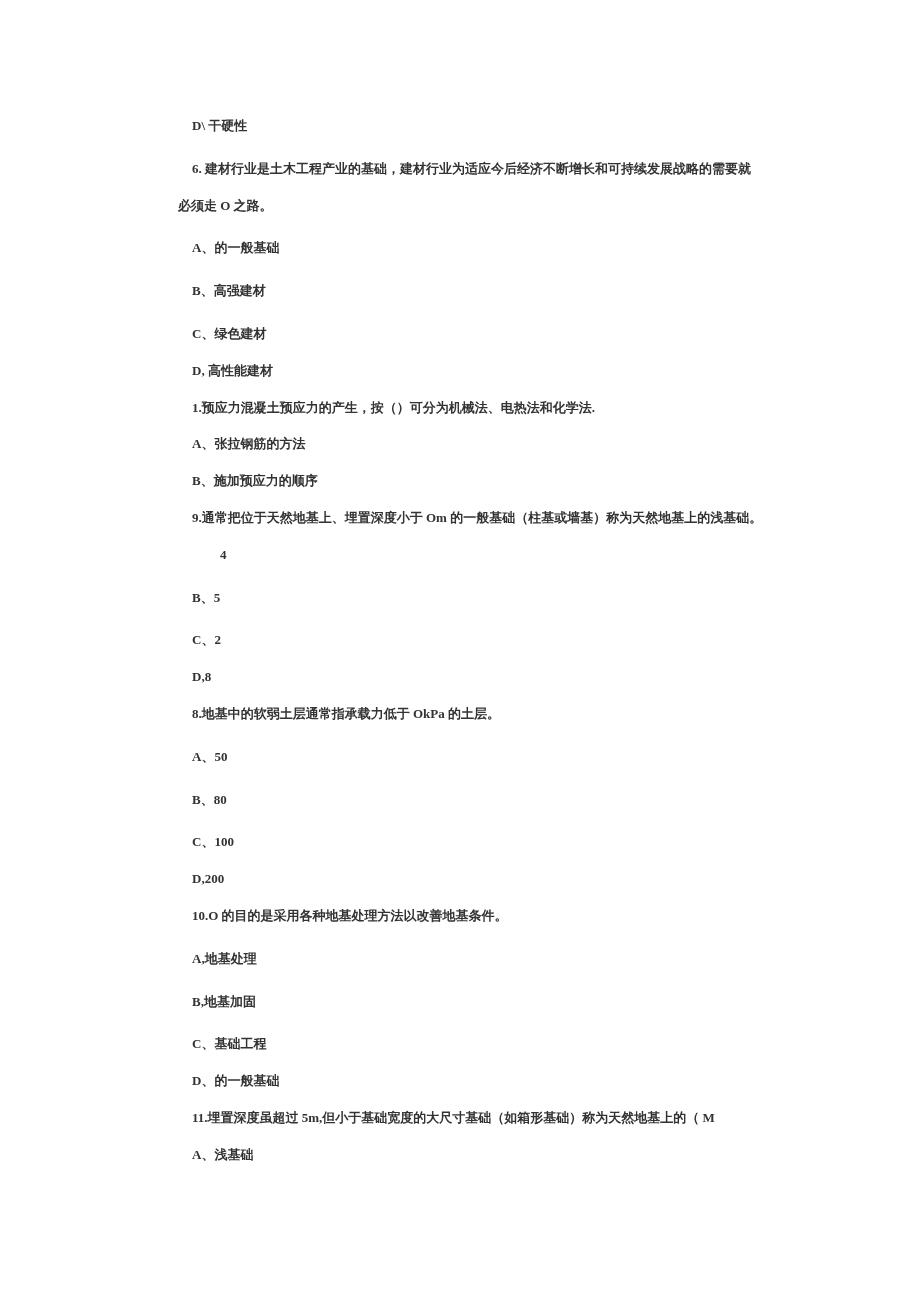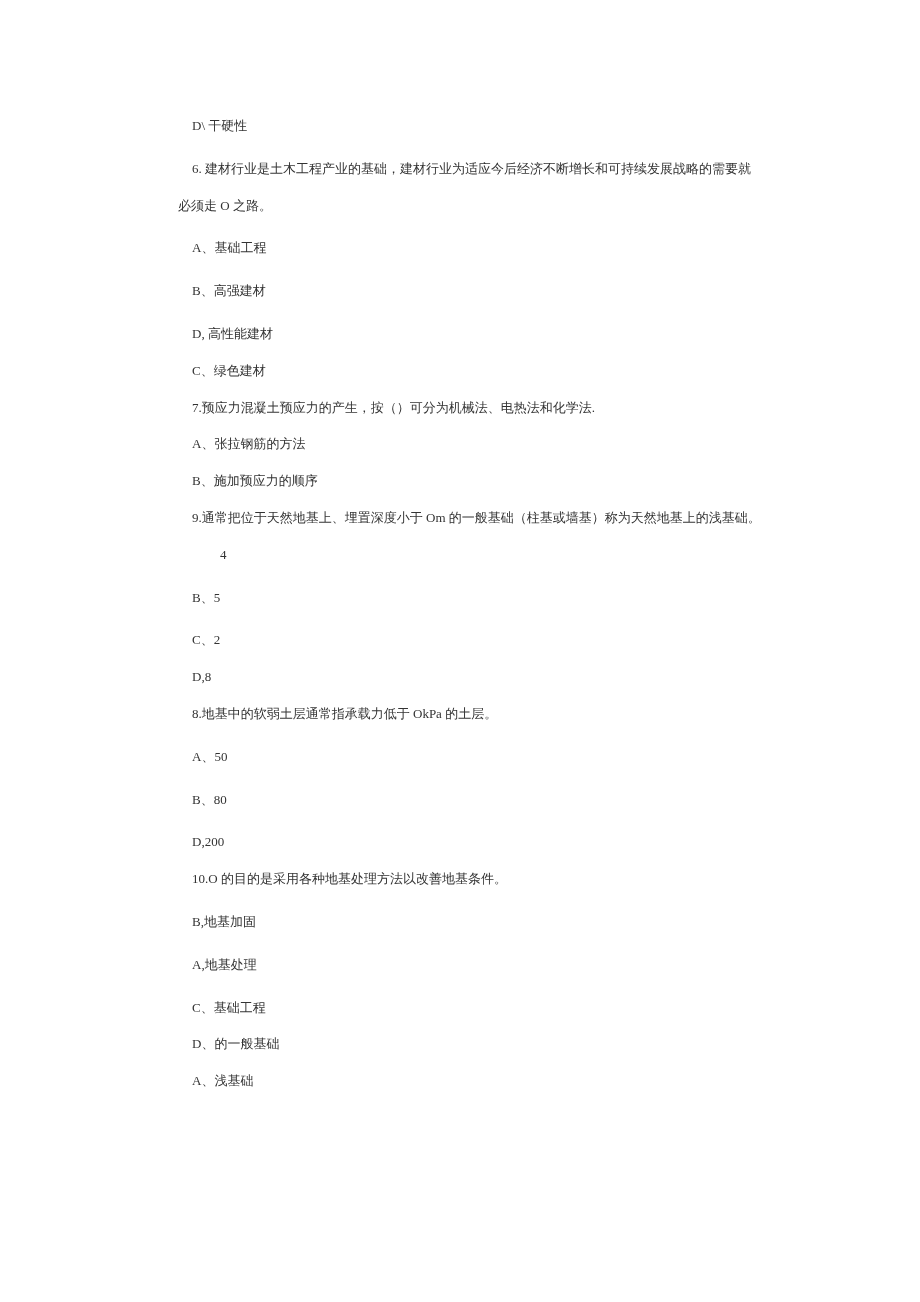--- a/index.html
+++ b/index.html
@@ -1,18 +1,19 @@
 <!DOCTYPE html>
 <html><head>
   <meta charset="utf-8">
   <style>
     * {
       margin: 12px;
       padding: 0;
       box-sizing: border-box;
+      font-weight: bold;
     }
     body {
       width: 920px;
       background: #ffffff;
       font-family: "SimSun", "宋体", serif;
       font-size: 13px;
       color: #333333;
       padding: 80px 130px 60px 130px;
       line-height: 1.6;
     }
@@ -35,35 +36,37 @@
       padding-left: 0;
     }
   </style>
 </head>
 <body>
 
 <div id="doc">
     <div class="line indent-1">D\ 干硬性</div>
     <div class="line-tight q6-intro">6.  建材行业是土木工程产业的基础，建材行业为适应今后经济不断增长和可持续发展战略的需要就</div>
     <div class="line q6-continue">必须走 O 之路。</div>
-    <div class="line indent-1">A、基础工程</div>
+    <div class="line indent-1">A、的一般基础</div>
     <div class="line indent-1">B、高强建材</div>
+    <div class="line-tight indent-1">C、绿色建材</div>
     <div class="line-tight indent-1">D, 高性能建材</div>
-    <div class="line-tight indent-1">C、绿色建材</div>
-    <div class="line-tight indent-1">7.预应力混凝土预应力的产生，按（）可分为机械法、电热法和化学法.</div>
+    <div class="line-tight indent-1">1.预应力混凝土预应力的产生，按（）可分为机械法、电热法和化学法.</div>
     <div class="line-tight indent-1">A、张拉钢筋的方法</div>
     <div class="line-tight indent-1">B、施加预应力的顺序</div>
     <div class="line-tight indent-1">9.通常把位于天然地基上、埋置深度小于 Om 的一般基础（柱基或墙基）称为天然地基上的浅基础。</div>
     <div class="line indent-2">4</div>
     <div class="line indent-1">B、5</div>
     <div class="line-tight indent-1">C、2</div>
     <div class="line-tight indent-1">D,8</div>
     <div class="line indent-1">8.地基中的软弱土层通常指承载力低于 OkPa 的土层。</div>
     <div class="line indent-1">A、50</div>
     <div class="line indent-1">B、80</div>
+    <div class="line-tight indent-1">C、100</div>
     <div class="line-tight indent-1">D,200</div>
     <div class="line indent-1">10.O 的目的是采用各种地基处理方法以改善地基条件。</div>
+    <div class="line indent-1">A,地基处理</div>
     <div class="line indent-1">B,地基加固</div>
-    <div class="line indent-1">A,地基处理</div>
     <div class="line-tight indent-1">C、基础工程</div>
     <div class="line-tight indent-1">D、的一般基础</div>
+    <div class="line-tight indent-1">11.埋置深度虽超过 5m,但小于基础宽度的大尺寸基础（如箱形基础）称为天然地基上的（ M</div>
     <div class="line-tight indent-1">A、浅基础</div>
   </div>
 
 </body></html>

